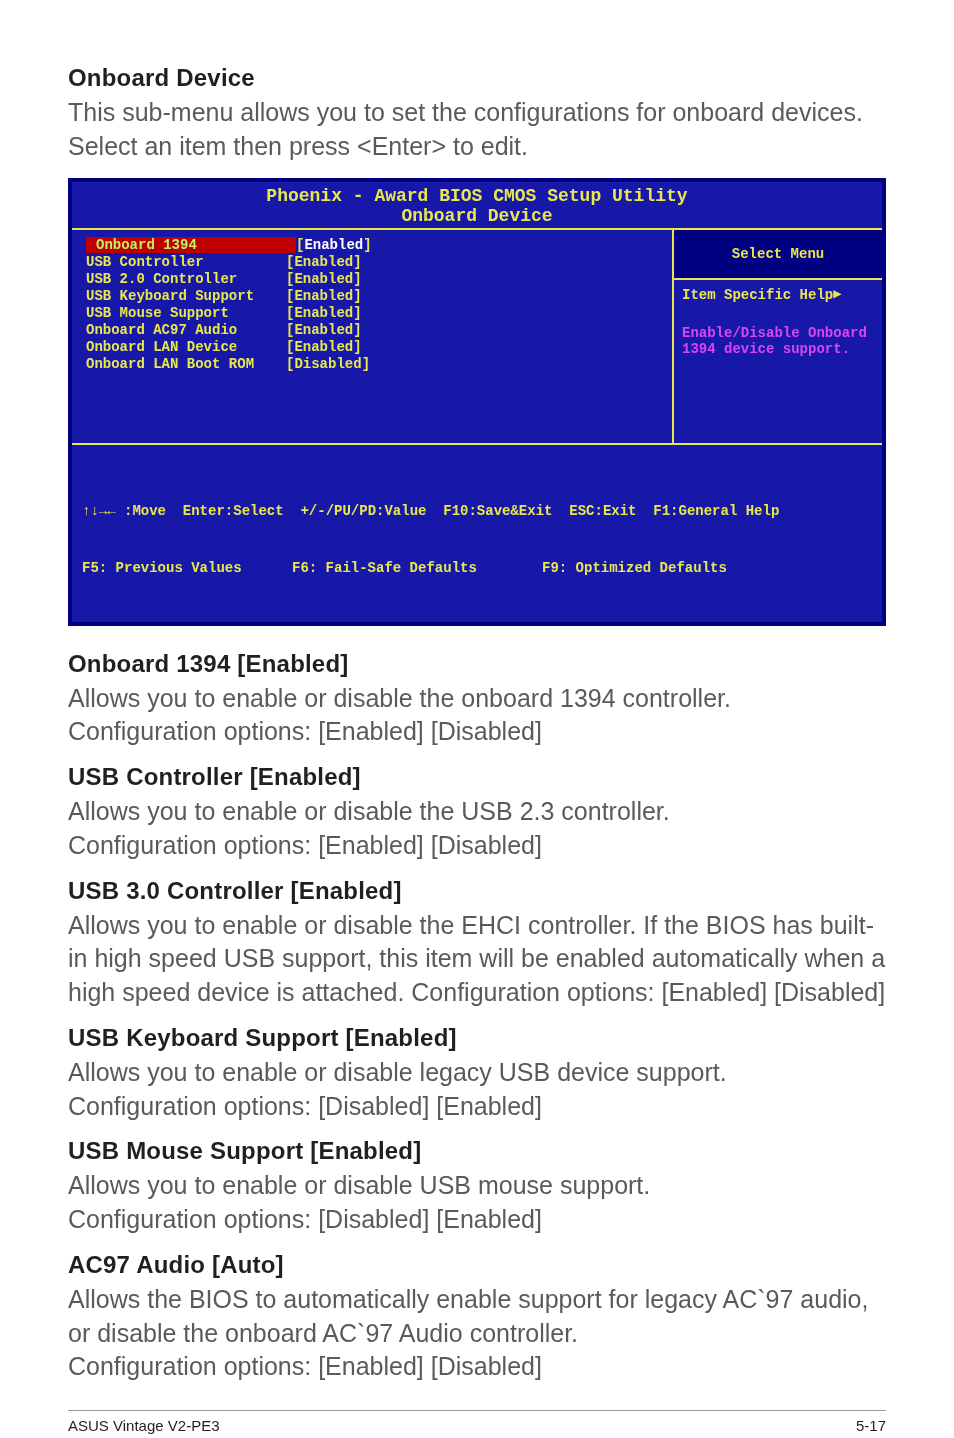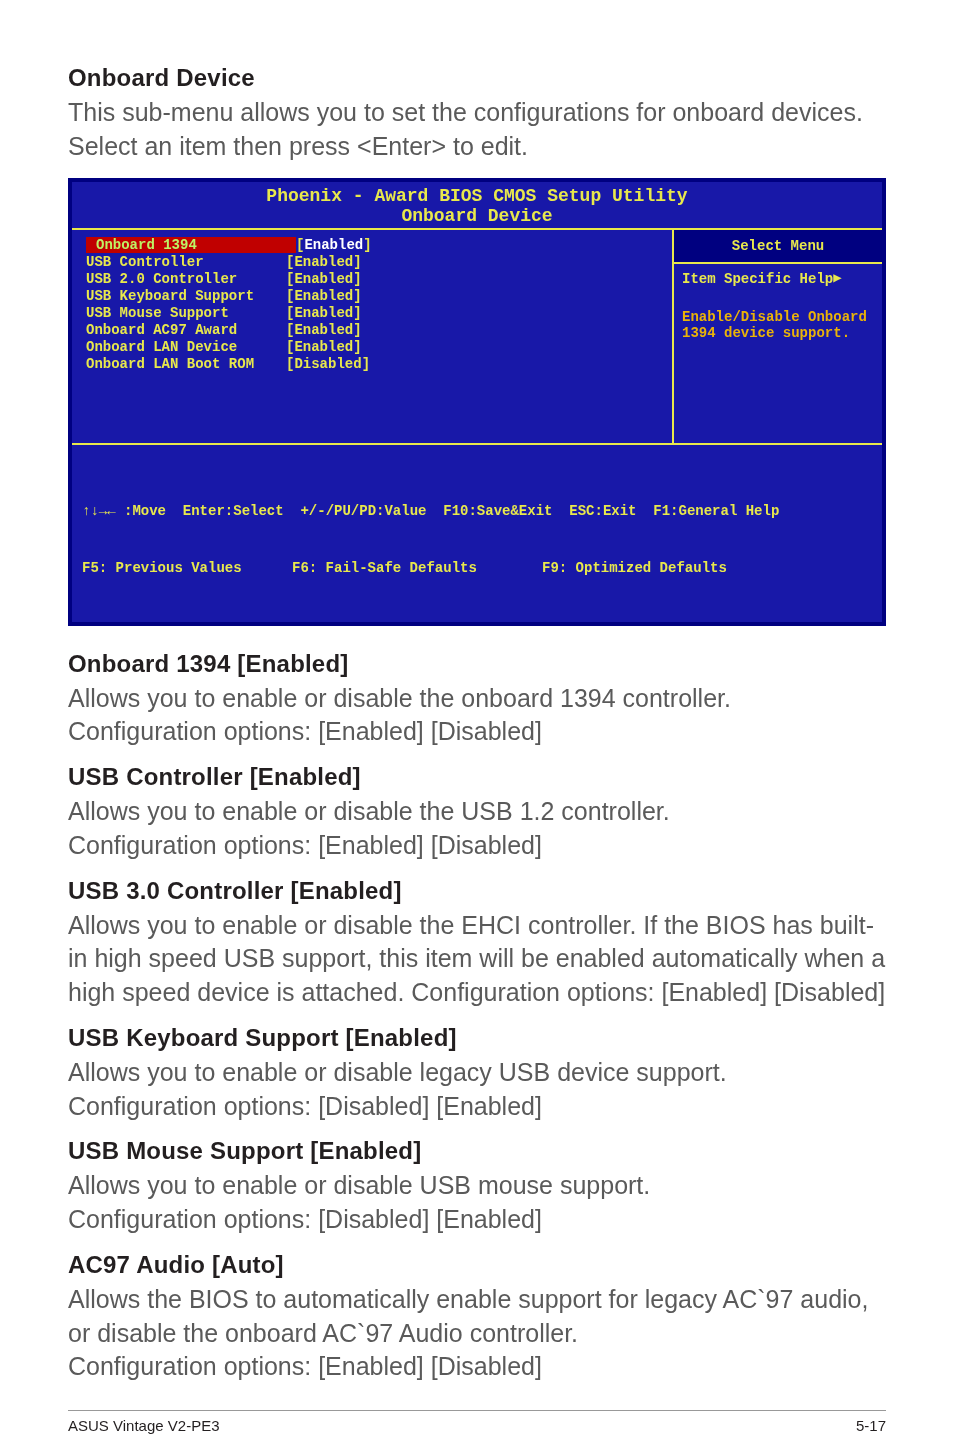--- a/index.html
+++ b/index.html
@@ -52,34 +52,34 @@
     border-right: 2px solid #e8e84c;
     padding: 6px 12px 70px 14px;
   }
   .bios-right {
     width: 208px;
   }
   .select-menu {
     background: #000080;
     color: #e8e84c;
     text-align: center;
-    padding: 8px 0;
+    padding: 16px 0;
     border-bottom: 2px solid #e8e84c;
     font-weight: bold;
   }
   .help-area {
     padding: 6px 0 6px 8px;
     color: #e8e84c;
   }
   .help-line1 {
     color: #e8e84c;
     margin-bottom: 22px;
   }
   .help-line2, .help-line3 {
-    color: #eab308;
+    color: #d946ef;
   }
   .bios-row {
     display: flex;
     align-items: baseline;
     margin: 1px 0;
   }
   .bios-label {
     width: 200px;
     color: #e8e84c;
   }
@@ -152,21 +152,21 @@
         </div>
         <div class="bios-row">
           <span class="bios-label">USB Keyboard Support</span>
           <span class="bios-value">[<span>Enabled</span>]</span>
         </div>
         <div class="bios-row">
           <span class="bios-label">USB Mouse Support</span>
           <span class="bios-value">[<span>Enabled</span>]</span>
         </div>
         <div class="bios-row">
-          <span class="bios-label">Onboard AC97 Award</span>
+          <span class="bios-label">Onboard AC97 Audio</span>
           <span class="bios-value">[<span>Enabled</span>]</span>
         </div>
         <div class="bios-row">
           <span class="bios-label">Onboard LAN Device</span>
           <span class="bios-value">[<span>Enabled</span>]</span>
         </div>
         <div class="bios-row">
           <span class="bios-label">Onboard LAN Boot ROM</span>
           <span class="bios-value">[<span>Disabled</span>]</span>
         </div>
@@ -184,21 +184,21 @@
       <div class="footer-line">↑↓→← :Move  Enter:Select  +/-/PU/PD:Value  F10:Save&amp;Exit  ESC:Exit  F1:General Help</div>
       <div class="footer-line">    <span style="width:210px">F5: Previous Values</span><span style="width:250px">F6: Fail-Safe Defaults</span><span>F9: Optimized Defaults</span></div>
     </div>
   </div>
 
   <h2 class="section">Onboard 1394 [Enabled]</h2>
   <p class="body" style="margin-bottom:0">Allows you to enable or disable the onboard 1394 controller.</p>
   <p class="body">Configuration options: [Enabled] [Disabled]</p>
 
   <h2 class="section">USB Controller [Enabled]</h2>
-  <p class="body" style="margin-bottom:0">Allows you to enable or disable the USB 1.2 controller.</p>
+  <p class="body" style="margin-bottom:0">Allows you to enable or disable the USB 2.3 controller.</p>
   <p class="body">Configuration options: [Enabled] [Disabled]</p>
 
   <h2 class="section">USB 3.0 Controller [Enabled]</h2>
   <p class="body">Allows you to enable or disable the EHCI controller. If the BIOS has built-in high speed USB support, this item will be enabled automatically when a high speed device is attached. Configuration options: [Enabled] [Disabled]</p>
 
   <h2 class="section">USB Keyboard Support [Enabled]</h2>
   <p class="body" style="margin-bottom:0">Allows you to enable or disable legacy USB device support.</p>
   <p class="body">Configuration options: [Disabled] [Enabled]</p>
 
   <h2 class="section">USB Mouse Support [Enabled]</h2>

